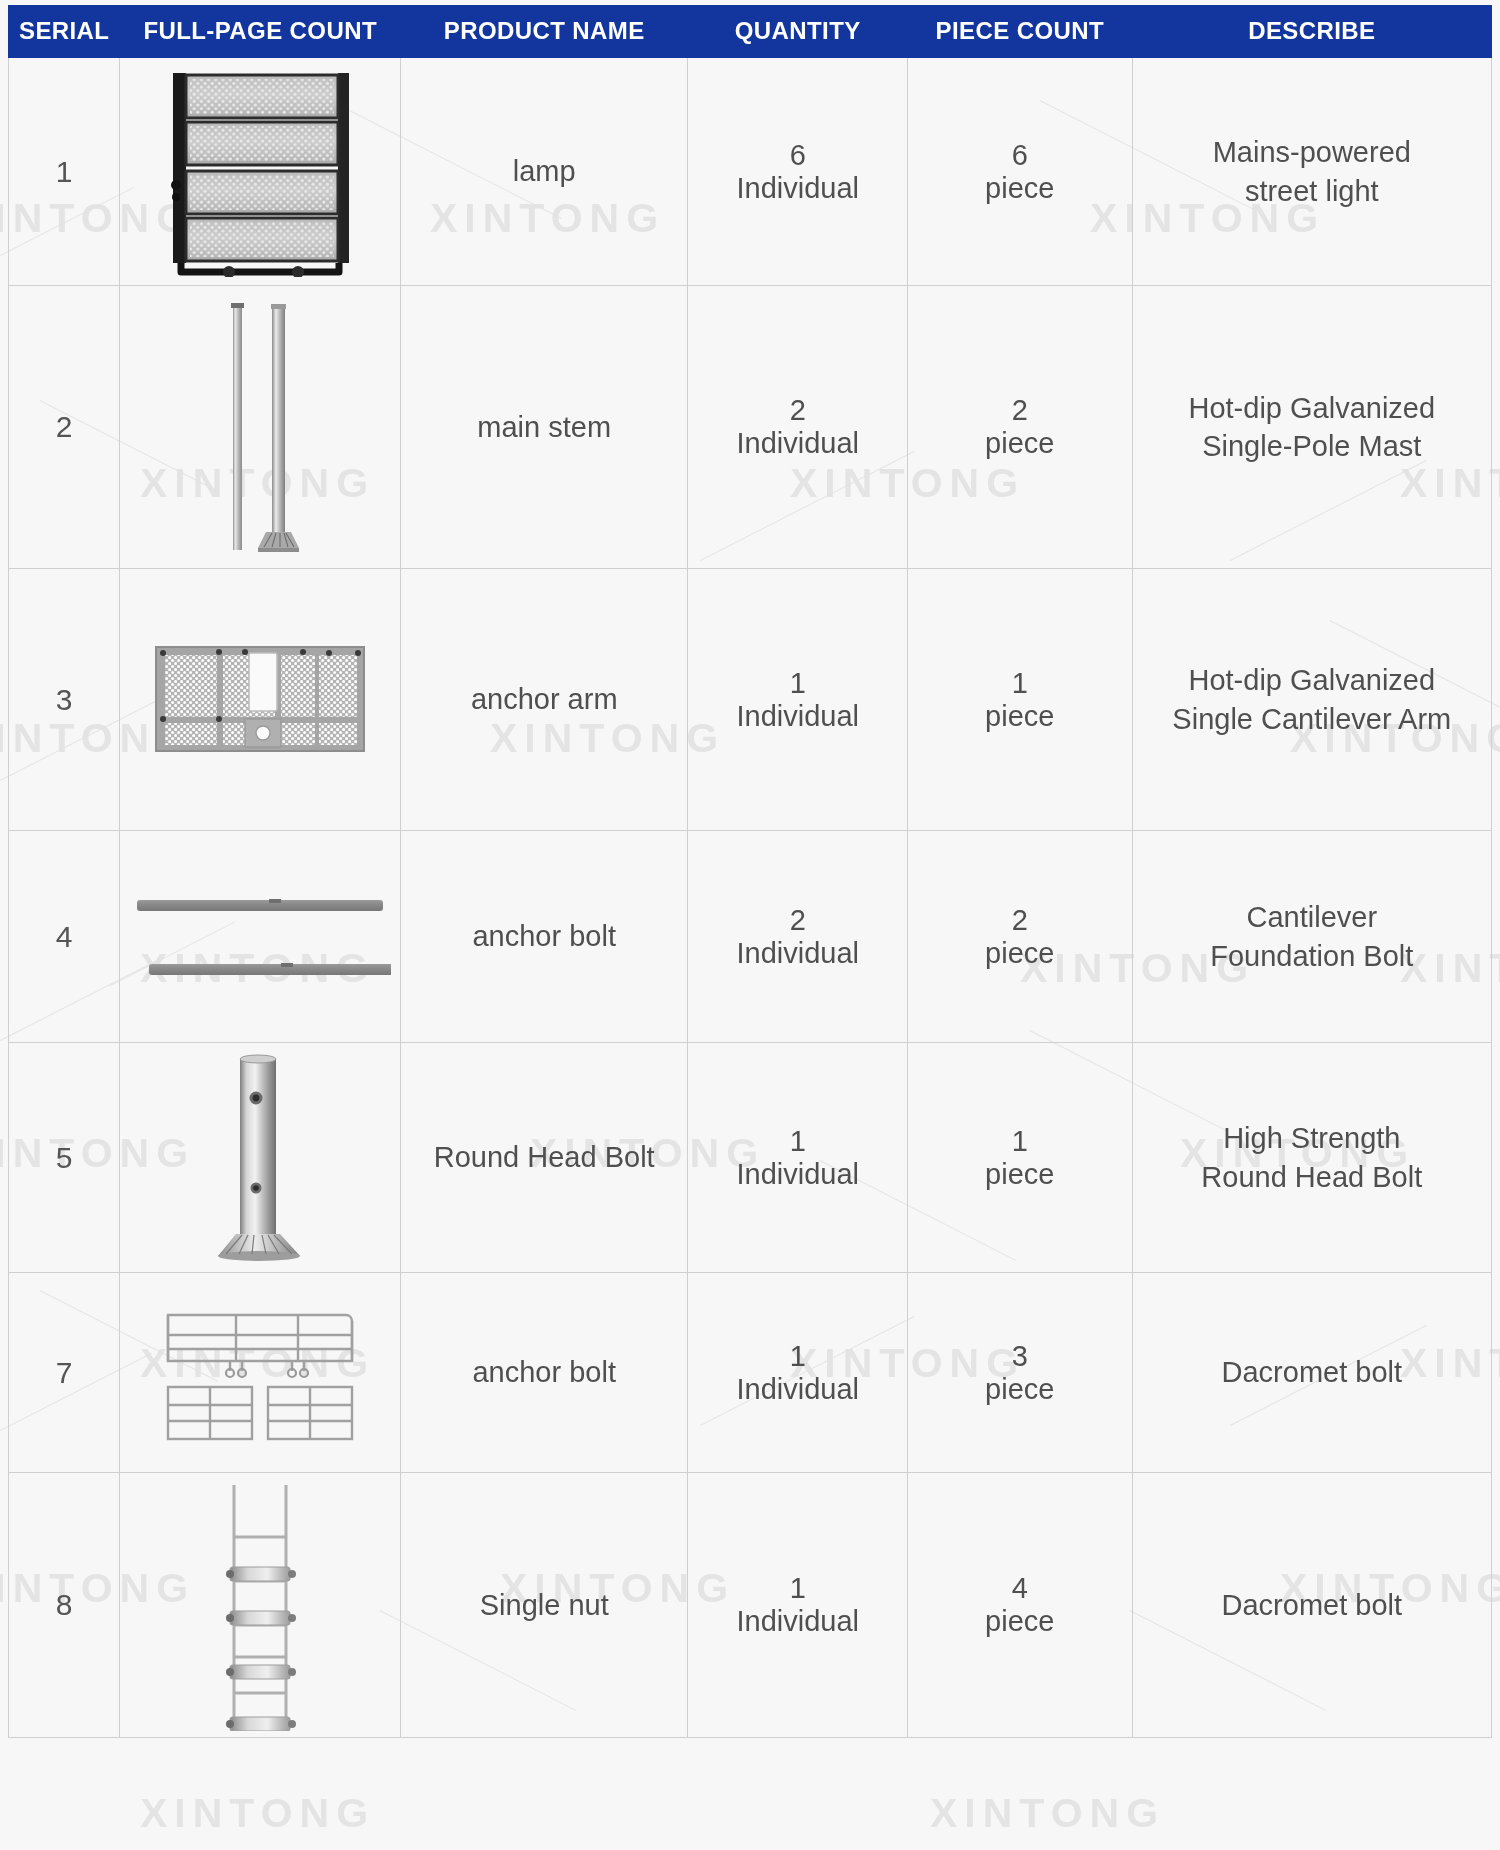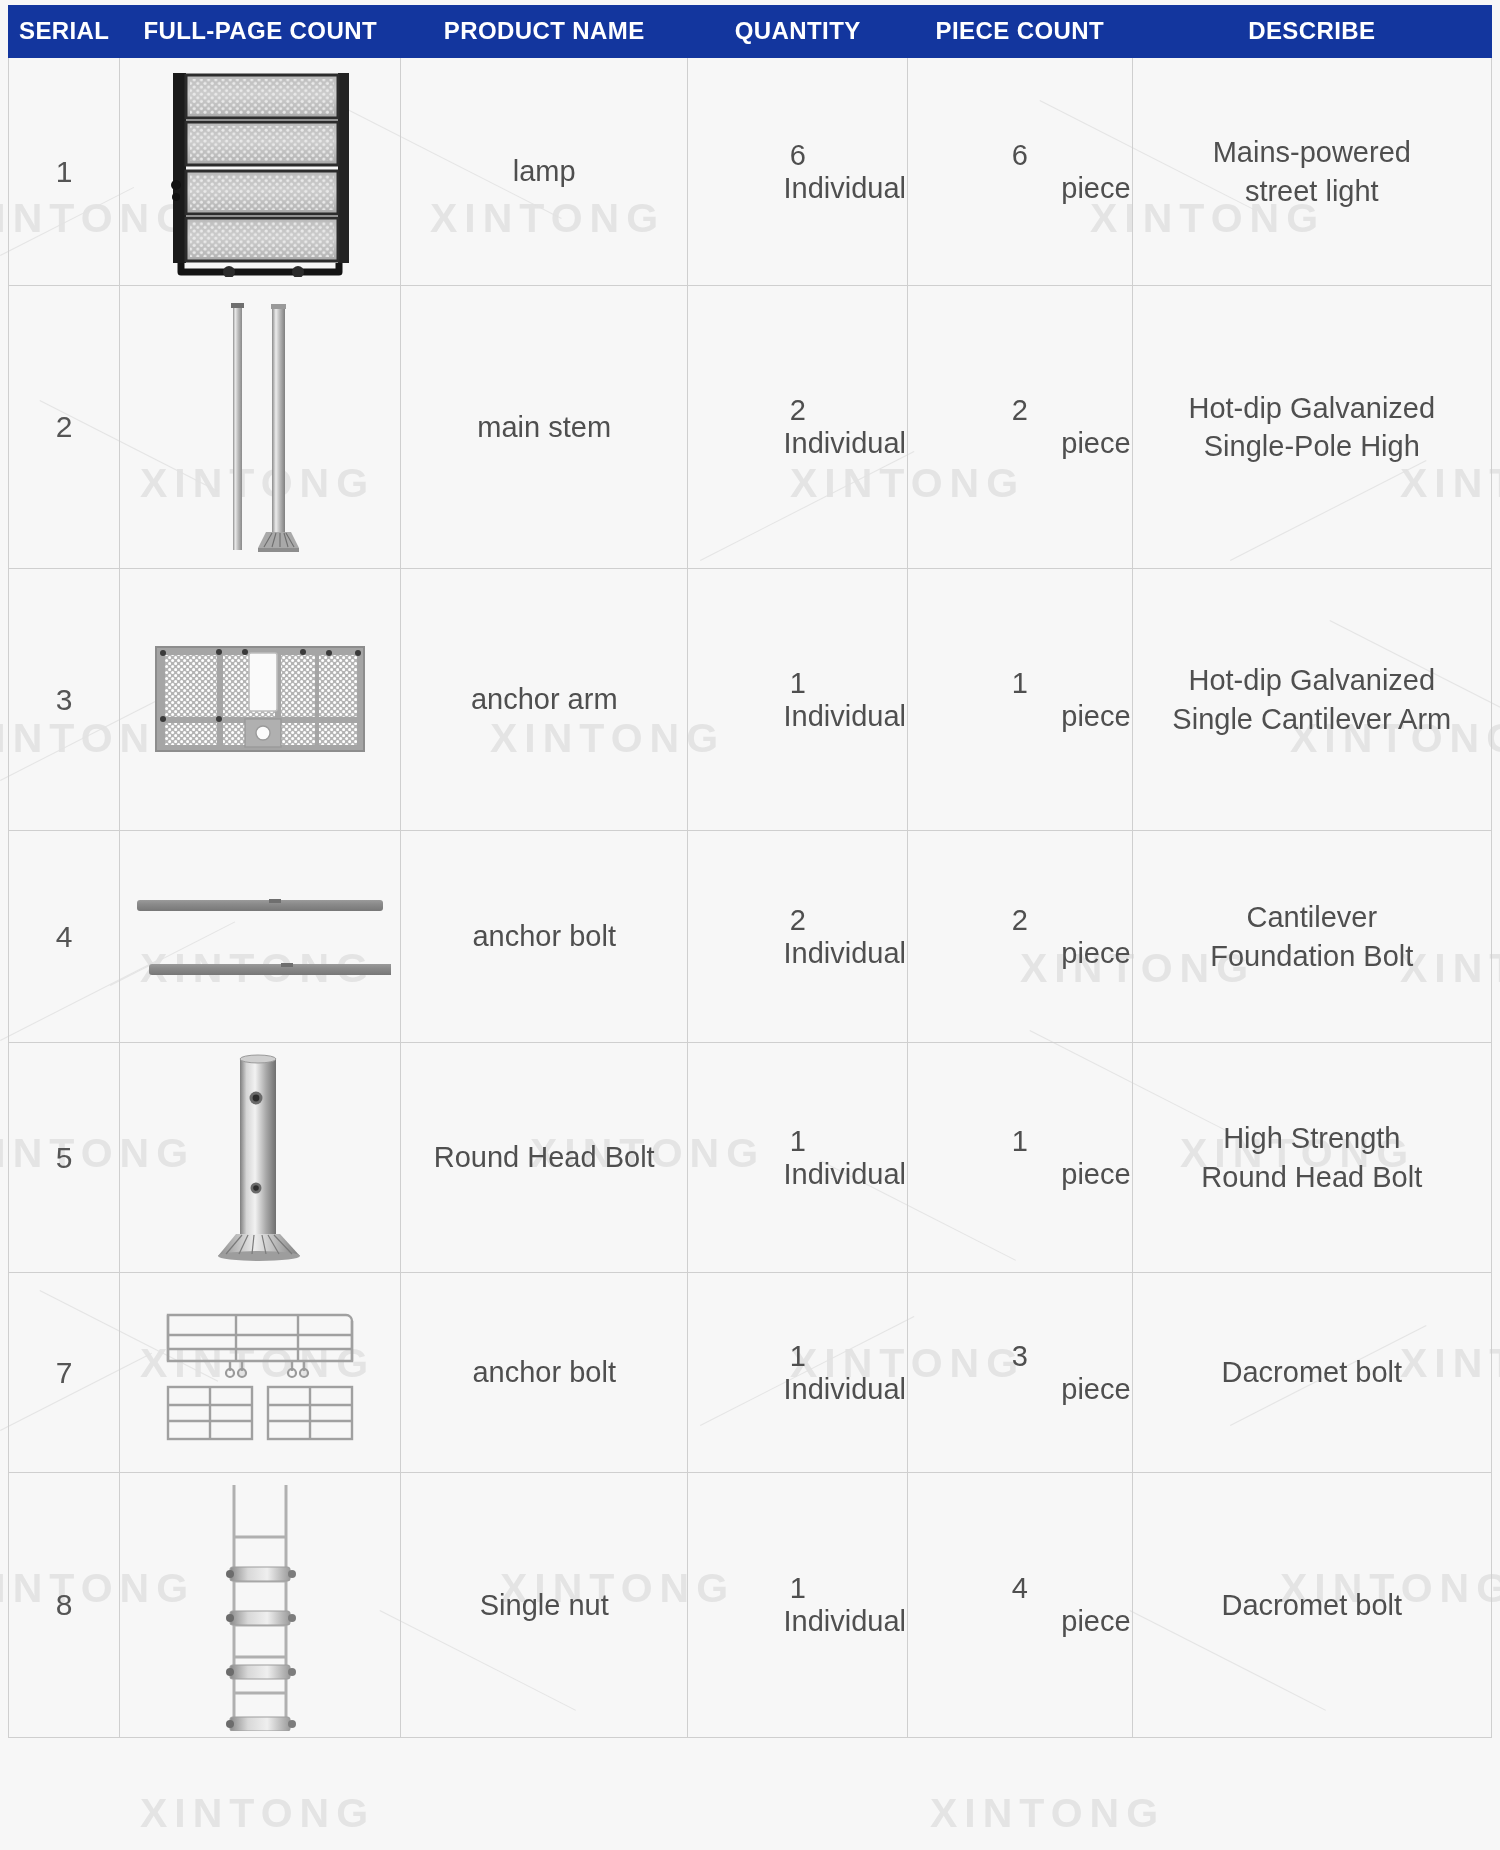--- a/index.html
+++ b/index.html
@@ -67,21 +67,21 @@
     background:transparent;
   }
   td.serial{width:110px;font-size:30px;color:#555;}
   td.proof{width:282px;padding:6px 0;}
   td.pname{width:295px;}
   td.qty{width:228px;}
   td.pieces{width:228px;}
   td.desc{width:385px;line-height:1.32;}
   .two-line{line-height:1.34;}
   .num{display:block;}
-  .unit{display:block;text-align:right;}
+  .unit{display:block;}
   .art{
     width:100%;
     display:flex;
     align-items:center;
     justify-content:center;
   }
   svg{display:block;}
 </style>
 </head>
 <body>
@@ -255,21 +255,21 @@
         <td class="qty">
           <span class="num">2</span>
           <span class="unit">Individual</span>
         </td>
         <td class="pieces">
           <span class="num">2</span>
           <span class="unit">piece</span>
         </td>
         <td class="desc two-line">
           <div>Hot-dip Galvanized</div>
-          <div>Single-Pole High</div>
+          <div>Single-Pole Mast</div>
         </td>
       </tr>
 
       <tr style="height:262px;">
         <td class="serial">3</td>
         <td class="proof">
           <div class="art">
             <svg width="214" height="118" viewBox="0 0 214 118" aria-hidden="true">
               <defs>
                 <pattern id="mesh" width="6" height="6" patternUnits="userSpaceOnUse">

